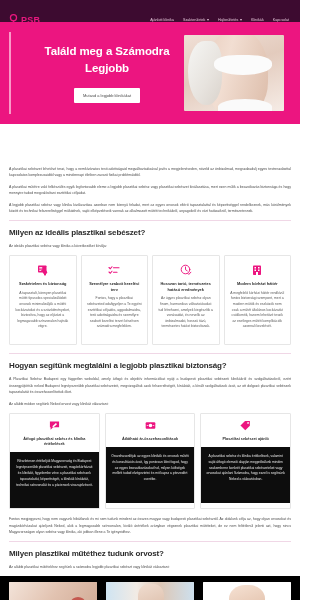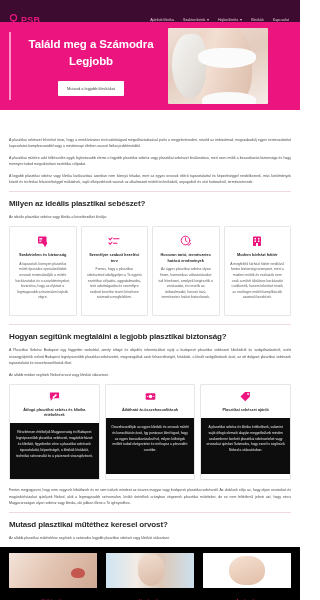--- a/index.html
+++ b/index.html
@@ -34,24 +34,24 @@
     font-size: 3.6px;
     letter-spacing: .05px;
     white-space: nowrap;
     display: flex; align-items: center; gap: 1.5px;
   }
   .caret { width: 0; height: 0; border-left: 1.6px solid transparent;
            border-right: 1.6px solid transparent; border-top: 2px solid #e3c5d8; }
 
   
   .hero {
-    height: 88px;
+    height: 102px;
     background: #ec1580;
     position: relative;
-    display: flex; align-items: center;
+    display: flex; align-items: center; justify-content: center;
   }
   .hero-bar {
     position: absolute; left: 9px; top: 10px; bottom: 10px;
     width: 1.5px; background: #fa99c8;
   }
   .hero-left {
     width: 164px; padding-left: 18px; text-align: center;
   }
   .hero-title {
     color: #ffffff; font-size: 11.5px; font-weight: 700;
@@ -82,21 +82,21 @@
     position: absolute; left: 4%; top: 8%; width: 34%; height: 84%;
     background: linear-gradient(120deg,#f6f6f4 0%,#e7e3de 60%,#d9d2cb 100%);
     border-radius: 50% 35% 45% 55%;
   }
   .hero-img .brief {
     position: absolute; left: 34%; bottom: -4%; width: 54%; height: 20%;
     background: #fafafa; border-radius: 50% 50% 14% 14%;
   }
 
   
-  .content { padding: 27px 9px 0; }
+  .content { padding: 27px 9px 0; margin-top: 15px; }
   .para {
     font-size: 3.5px; line-height: 1.85; color: #4b4b4b;
     text-align: justify; margin-bottom: 5px;
   }
   .divider { height: 1px; background: #f0d7e6; margin: 5px 0 7px; }
   .h2 {
     font-size: 8px; font-weight: 700; color: #2b2b2b;
     letter-spacing: -.15px; margin-bottom: 6px;
   }
   .lead {
@@ -328,21 +328,21 @@
         </div>
         <div class="body">A plasztikai sebész és klinika értékelések, valamint saját átfogó elemzői alapján megpróbálunk minden szakemberre konkrét plasztikai sebészeteket vagy orvosokat ajánlani Számodra, hogy ezzel is segítsünk Neked a választásban.</div>
       </div>
 
     </div>
 
     <p class="para" style="margin-top:7px">Fontos megjegyezni, hogy nem vagyunk hibátlanok és mi sem tudunk mindent az összes magyar vagy budapesti plasztikai sebészről. Az oldalunk célja az, hogy olyan orvosokat és magánkórházakat ajánljunk Neked, akik a legmagasabb színvonalon, kiváló árértékek arányban végeznek plasztikai műtéteket, de ez nem feltétlenül jelenti azt, hogy nincs Magyarországon olyan sebész vagy klinika, aki jobban illene a Te igényeidhez.</p>
 
     <div class="divider"></div>
 
-    <h2 class="h2">Mutasd plasztikai műtéthez keresel orvost?</h2>
+    <h2 class="h2">Milyen plasztikai műtéthez tudunk orvost?</h2>
     <p class="lead">Az alábbi plasztikai műtétekhez segítünk a számodra legjobb plasztikai sebészt vagy klinikát választani:</p>
 
   </div>
 
   <div class="gallery">
 
     <div class="gi">
       <div class="thumb">
           <div class="sk-breast"></div>
         </div>

